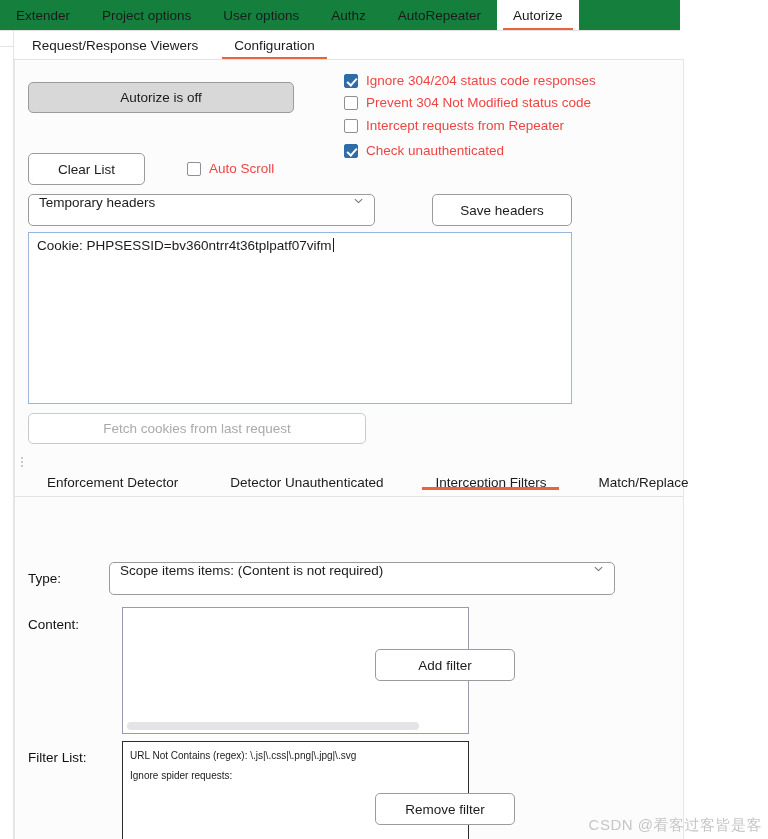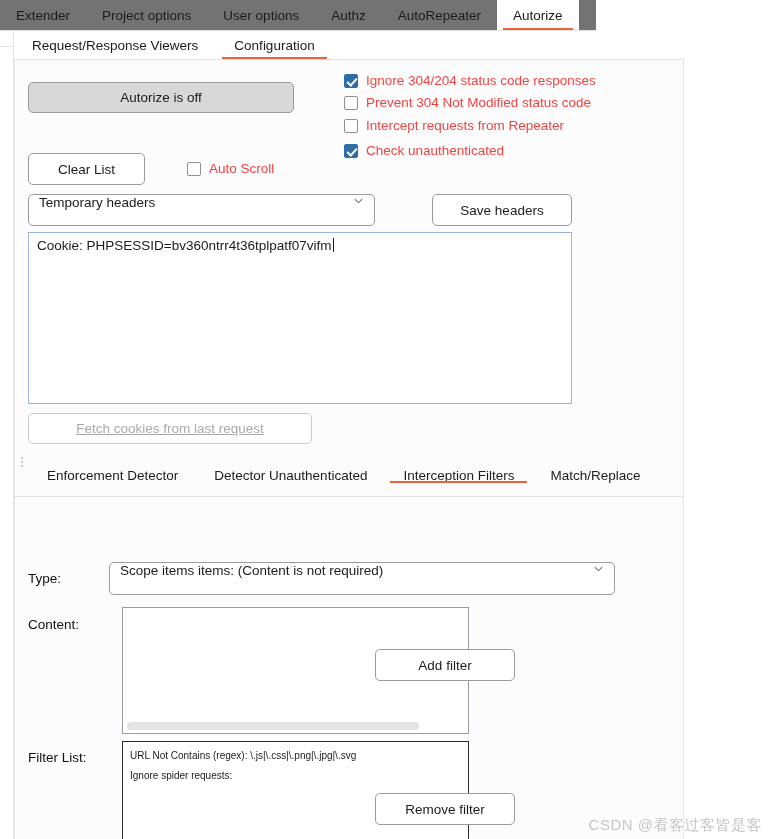--- a/index.html
+++ b/index.html
@@ -14,23 +14,23 @@
     position: relative;
     width: 768px;
     height: 839px;
     background: #ffffff;
   }
 
   
   .toplevel-tabbar {
     position: absolute;
     left: 0; top: 0;
-    width: 596px;
+    width: 680px;
     height: 31px;
-    background: #737373;
+    background: #15803d;
     border-bottom: 1px solid #e2e2e2;
     display: flex;
     align-items: stretch;
   }
   .toplevel-tab {
     display: flex;
     align-items: center;
     justify-content: center;
     padding: 0 16px;
     font-size: 13.5px;
@@ -135,21 +135,21 @@
     width: 117px; height: 32px;
   }
   #save-headers-btn {
     position: absolute;
     left: 417px; top: 134px;
     width: 140px; height: 32px;
   }
   #fetch-cookies-btn {
     position: absolute;
     left: 13px; top: 353px;
-    width: 284px; height: 31px; text-decoration: underline;
+    width: 338px; height: 31px;
   }
 
   
   .cbrow {
     position: absolute;
     display: flex;
     align-items: center;
     cursor: pointer;
     font-size: 13.5px;
     color: #ef4444;
@@ -261,22 +261,23 @@
   }
 
   
   .lower-tabbar {
     position: absolute;
     left: 0; top: 408px;
     width: 668px; height: 29px;
     background: #fcfcfc;
     border-bottom: 1px solid #e3e3e3;
     display: flex;
-    align-items: flex-start;
+    align-items: center;
     padding-left: 14px;
+    gap: 16px;
   }
   .lower-tab {
     display: flex;
     align-items: center;
     justify-content: center;
     padding: 0 18px;
     font-size: 13.5px;
     color: #1b1b1b;
     position: relative;
     cursor: pointer;

